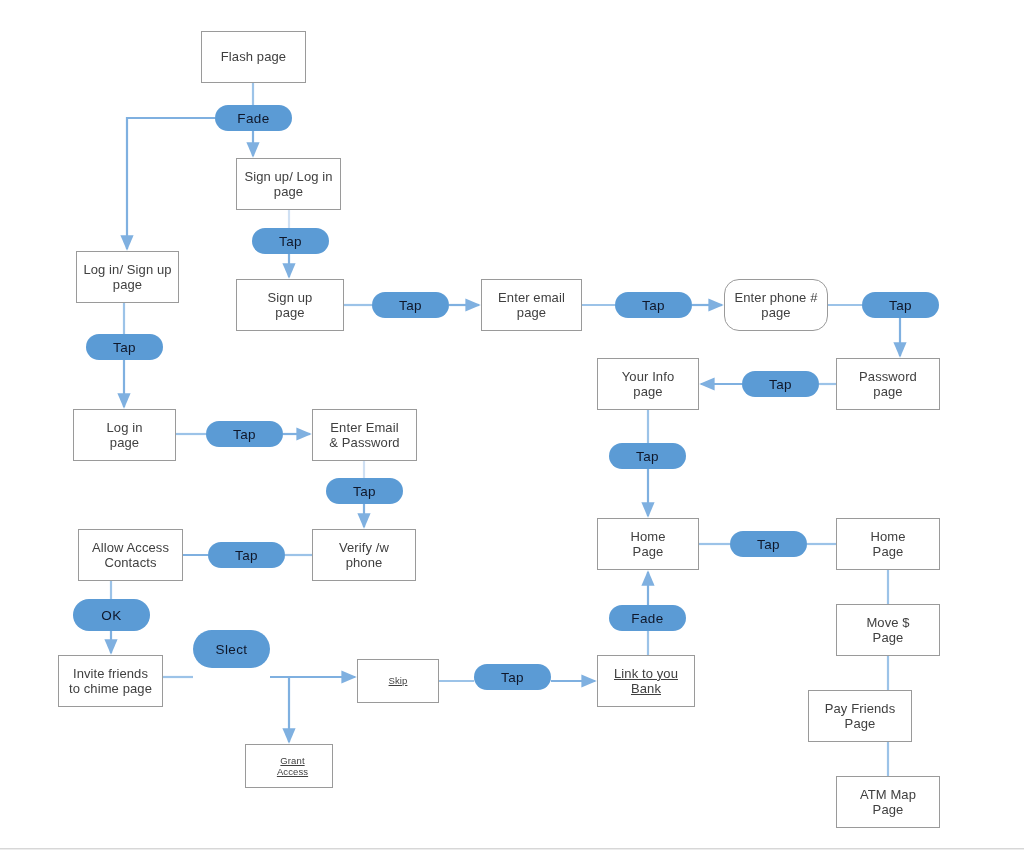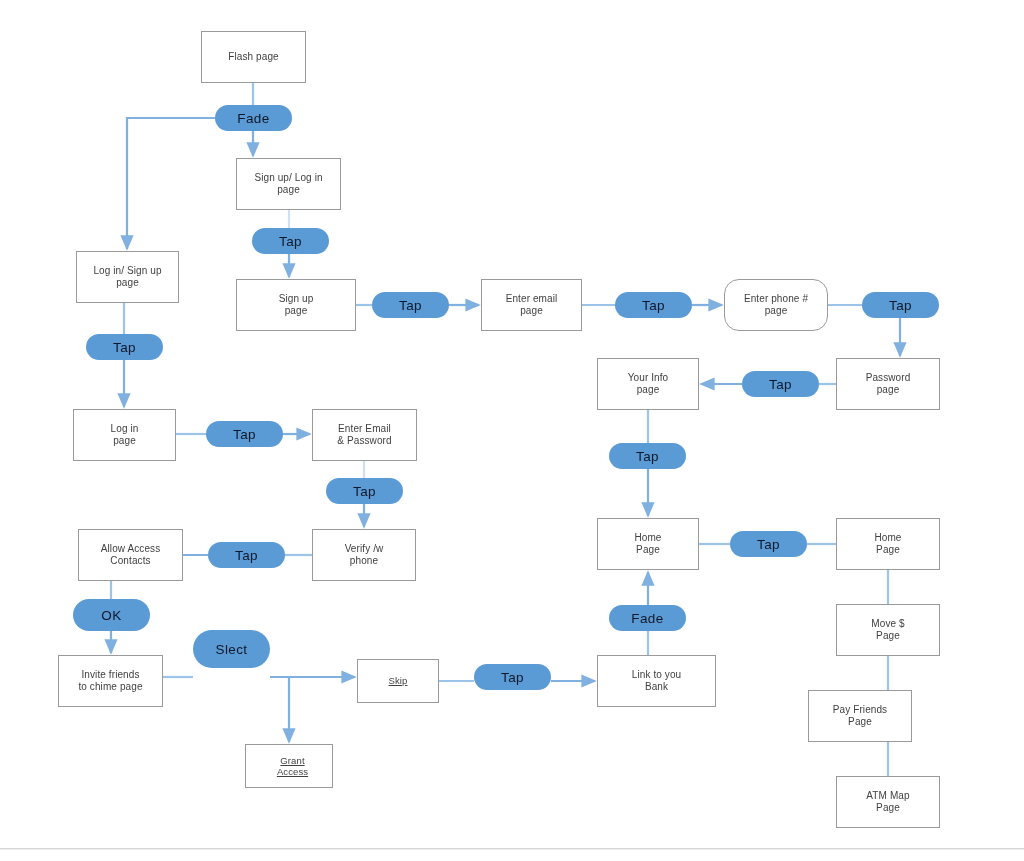--- a/index.html
+++ b/index.html
@@ -29,21 +29,21 @@
     position: absolute;
     box-sizing: border-box;
     background: #ffffff;
     border: 1px solid #9a9a9a;
     color: #404040;
     display: flex;
     align-items: center;
     justify-content: center;
     text-align: center;
     line-height: 1.18;
-    font-size: 10px;
+    font-size: 13px;
     letter-spacing: 0.1px;
     white-space: pre-line;
     z-index: 3;
   }
   .node.small {
     font-size: 9.5px;
     text-decoration: underline;
   }
   .pill {
     position: absolute;
@@ -157,21 +157,21 @@
     </g>
   </svg>
 
   <div class="footer-rule" style="top: 848px;"></div>
 
 <div class="node" style="left: 201px; top: 31px; width: 105px; height: 52px;">Flash page</div>
     <div class="node" style="left: 236px; top: 158px; width: 105px; height: 52px;">Sign up/ Log in
 page</div>
     <div class="node" style="left: 76px; top: 251px; width: 103px; height: 52px;">Log in/ Sign up
 page</div>
-    <div class="node" style="left: 236px; top: 279px; width: 120px; height: 52px;">Sign up
+    <div class="node" style="left: 236px; top: 279px; width: 108px; height: 52px;">Sign up
 page</div>
     <div class="node" style="left: 481px; top: 279px; width: 101px; height: 52px;">Enter email
 page</div>
     <div class="node" style="left: 724px; top: 279px; width: 104px; height: 52px; border-radius: 15px;">Enter phone #
 page</div>
     <div class="node" style="left: 836px; top: 358px; width: 104px; height: 52px;">Password
 page</div>
     <div class="node" style="left: 597px; top: 358px; width: 102px; height: 52px;">Your Info
 page</div>
     <div class="node" style="left: 73px; top: 409px; width: 103px; height: 52px;">Log in
@@ -184,21 +184,21 @@
 Contacts</div>
     <div class="node" style="left: 597px; top: 518px; width: 102px; height: 52px;">Home
 Page</div>
     <div class="node" style="left: 836px; top: 518px; width: 104px; height: 52px;">Home
 Page</div>
     <div class="node" style="left: 836px; top: 604px; width: 104px; height: 52px;">Move $
 Page</div>
     <div class="node" style="left: 58px; top: 655px; width: 105px; height: 52px;">Invite friends
 to chime page</div>
     <div class="node small" style="left: 357px; top: 659px; width: 82px; height: 44px;">Skip</div>
-    <div class="node" style="left: 597px; top: 655px; width: 119px; height: 52px;">Link to you
+    <div class="node" style="left: 597px; top: 655px; width: 98px; height: 52px; text-decoration: underline;">Link to you
 Bank</div>
     <div class="node" style="left: 808px; top: 690px; width: 104px; height: 52px;">Pay Friends
 Page</div>
     <div class="node small" style="left: 245px; top: 744px; width: 88px; height: 44px; padding-left: 7px;">Grant
 Access</div>
     <div class="node" style="left: 836px; top: 776px; width: 104px; height: 52px;">ATM Map
 Page</div>
     <div class="pill" style="left: 215px; top: 105px; width: 77px; height: 26px;">Fade</div>
     <div class="pill" style="left: 252px; top: 228px; width: 77px; height: 26px;">Tap</div>
     <div class="pill" style="left: 86px; top: 334px; width: 77px; height: 26px;">Tap</div>

